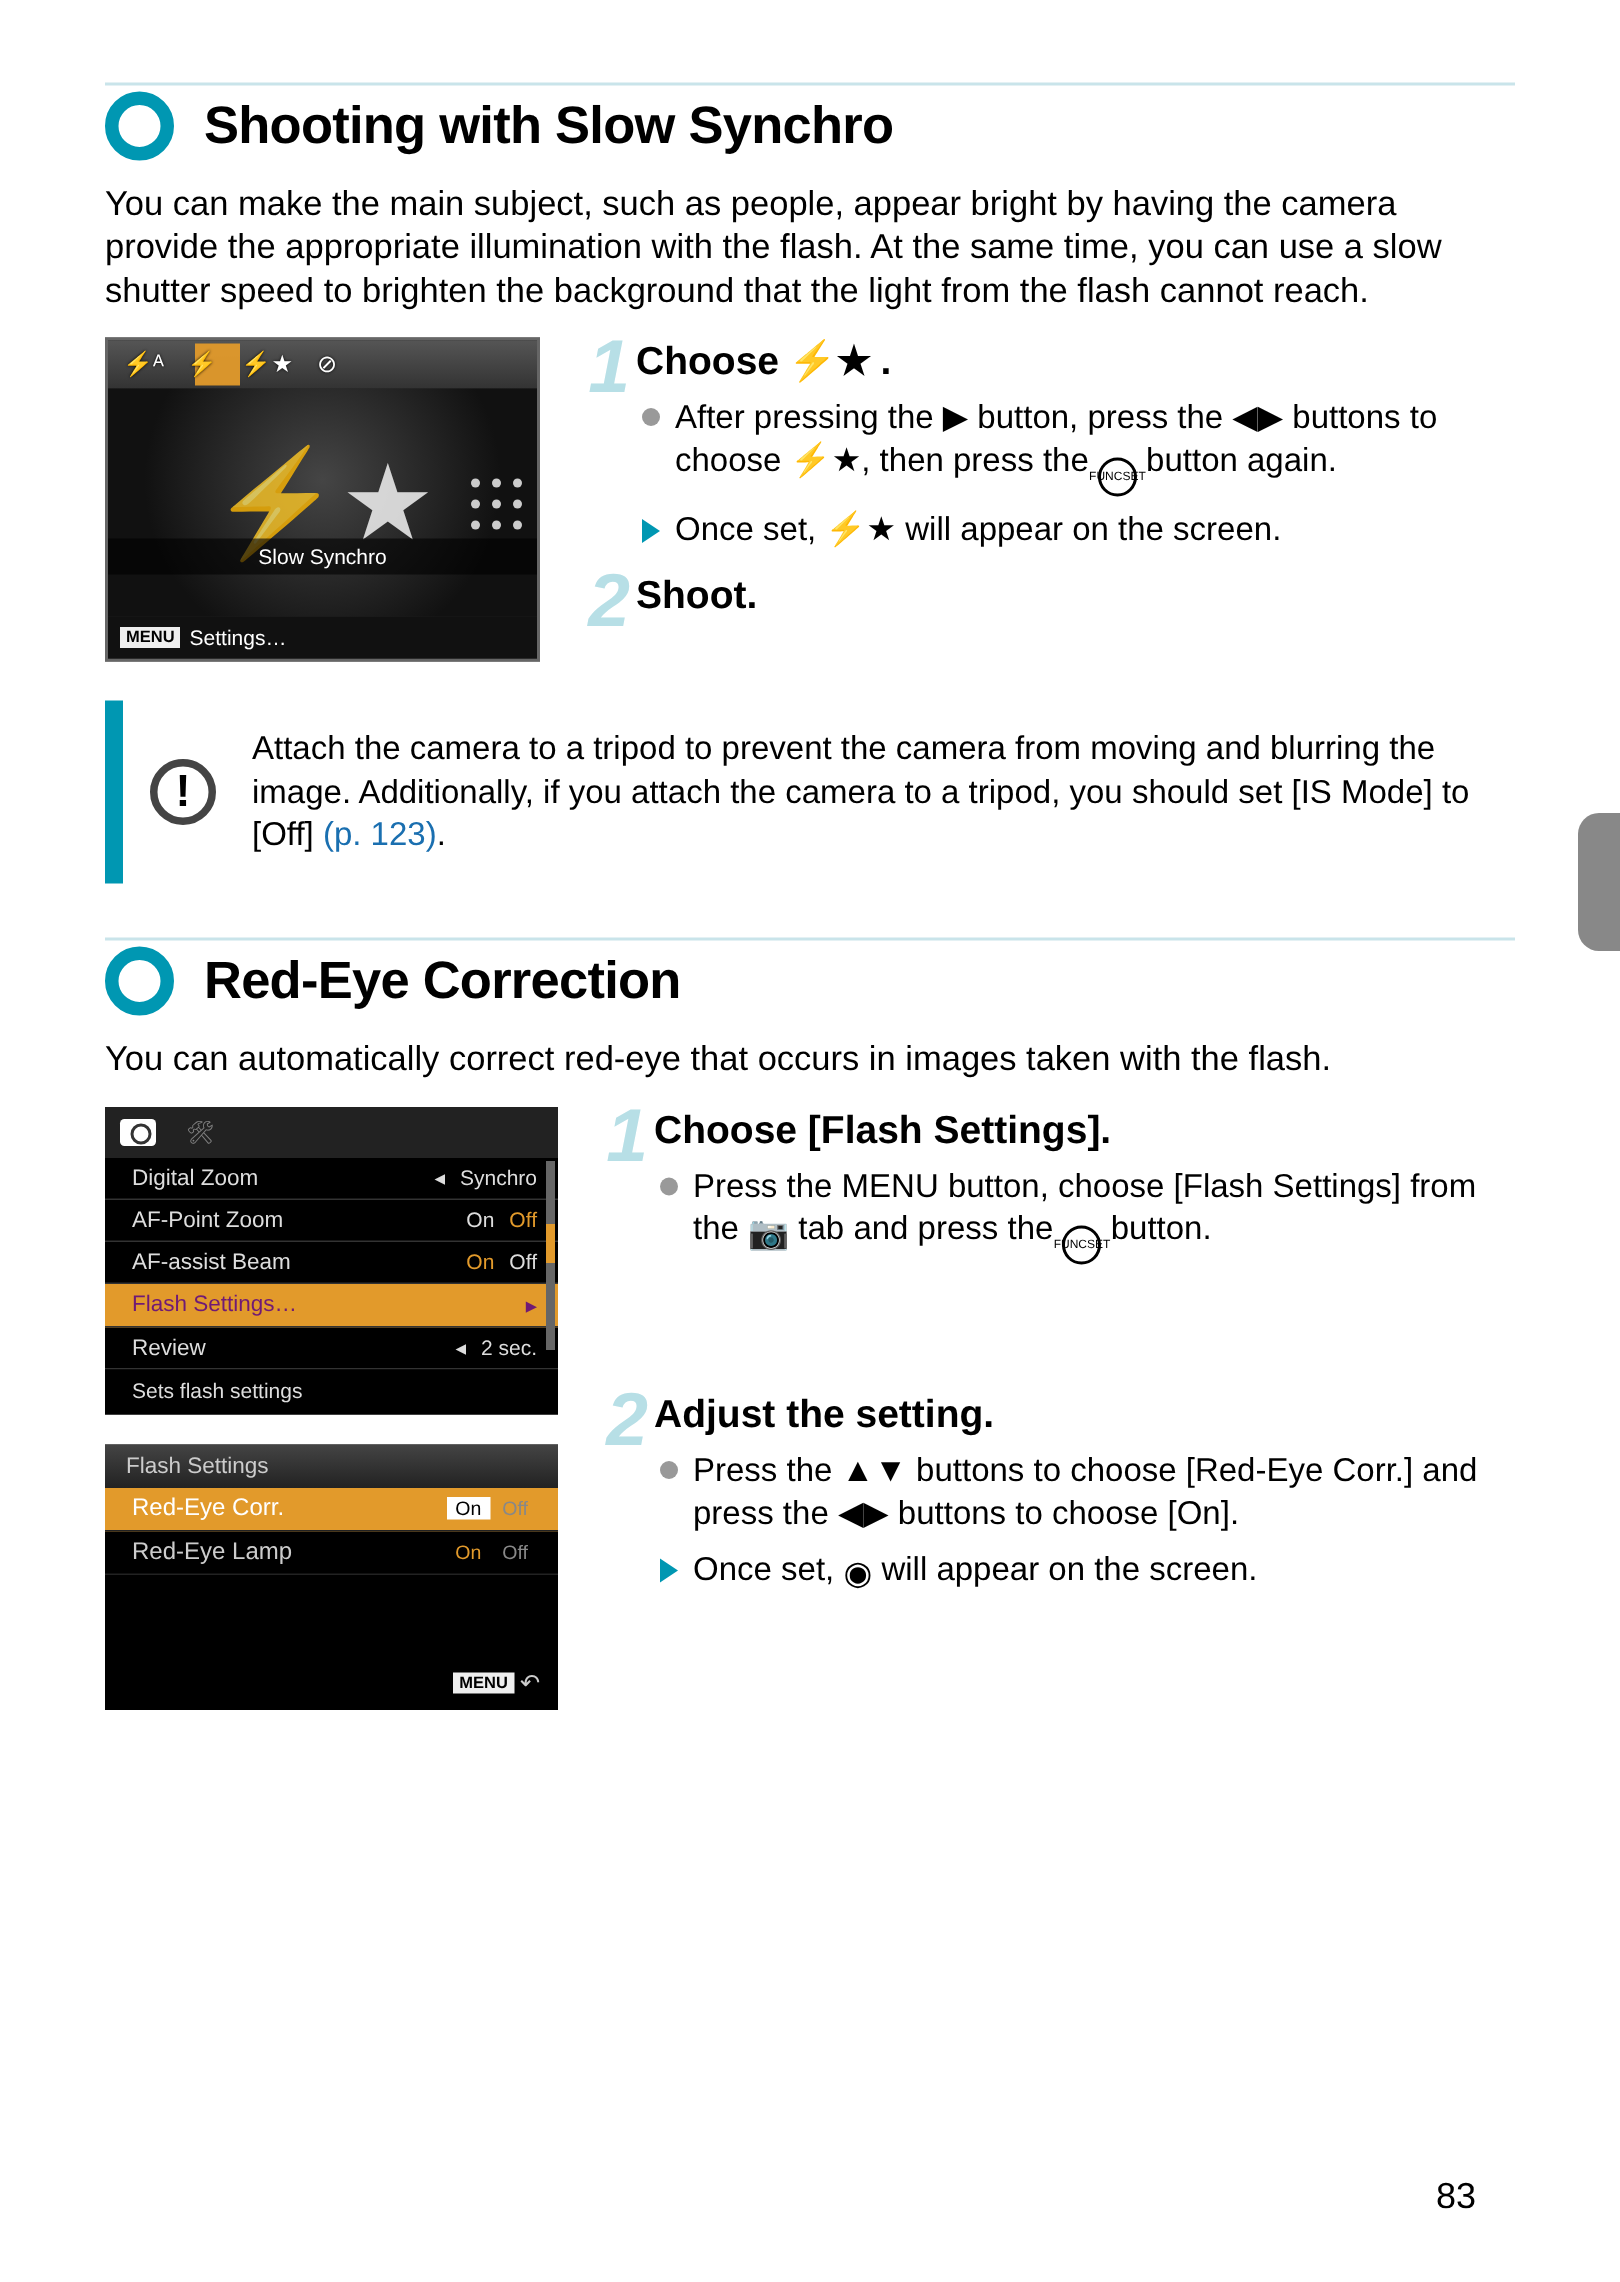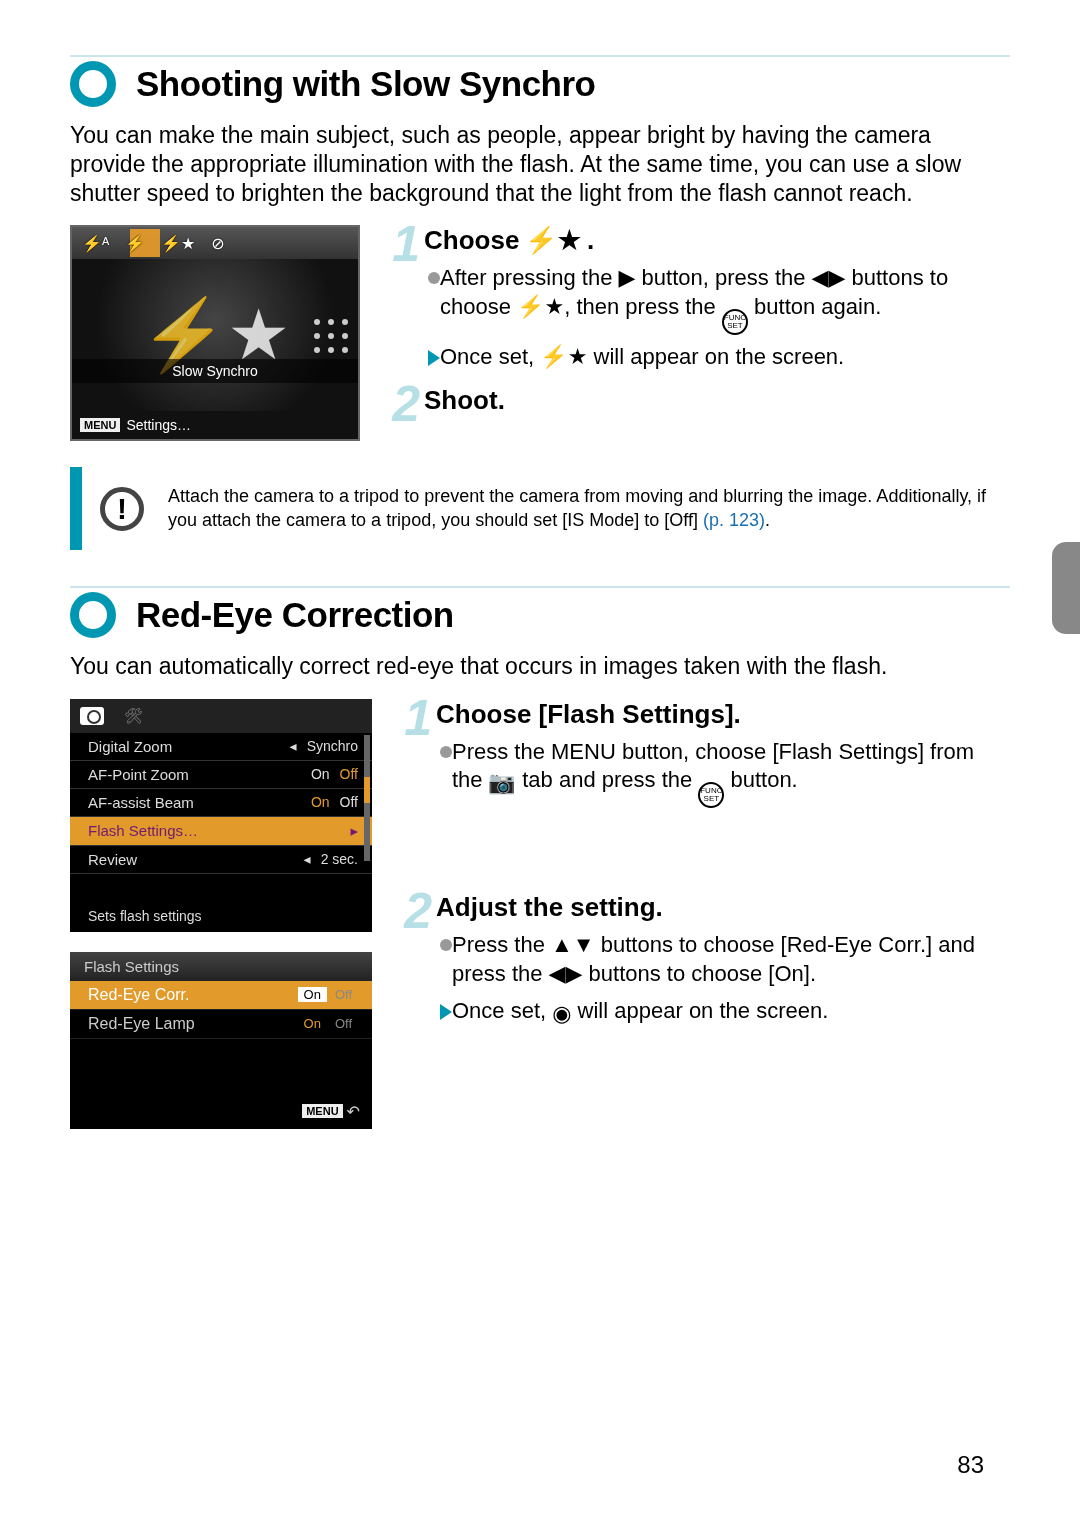--- a/index.html
+++ b/index.html
@@ -125,20 +125,21 @@
     font-weight: bold;
     margin-bottom: 8px;
     display: flex; align-items: center; gap: 6px;
   }
   .bullet-list { list-style: none; padding-left: 4px; }
   .bullet-list li {
     font-size: 22px;
     line-height: 1.3;
     display: flex;
     align-items: flex-start;
+    gap: 10px;
     margin-bottom: 8px;
   }
   .circ-b {
     width: 12px; height: 12px; border-radius: 50%;
     background: #999; margin-top: 8px; flex-shrink: 0;
   }
   .tri-b {
     width: 0; height: 0;
     border-left: 12px solid #0097b2;
     border-top: 8px solid transparent;
@@ -147,21 +148,21 @@
   }
   .inline-icon {
     display: inline-block;
     vertical-align: -3px;
   }
   .func-icon {
     display: inline-flex;
     width: 26px; height: 26px;
     border: 2px solid #000; border-radius: 50%;
     font-size: 8px; line-height: 8px;
-    flex-direction: column;
+    flex-direction: row;
     align-items: center; justify-content: center;
     vertical-align: -6px;
   }
   .callout {
     display: flex;
     align-items: center;
     gap: 24px;
     padding: 18px 20px 18px 8px;
     margin: 26px 0 36px 0;
     position: relative;
@@ -170,21 +171,21 @@
     content: ""; position: absolute; left: 0; top: 0; bottom: 0;
     width: 12px; background: #0097b2;
   }
   .callout-ico {
     width: 44px; height: 44px;
     border: 5px solid #444; border-radius: 50%;
     display: flex; align-items: center; justify-content: center;
     font-weight: bold; font-size: 30px;
     flex-shrink: 0; margin-left: 22px;
   }
-  .callout-text { font-size: 18px; line-height: 1.3; }
+  .callout-text { font-size: 22px; line-height: 1.3; }
   .link { color: #1a6fb0; }
   .side-tab {
     position: absolute;
     right: 0; top: 542px;
     width: 28px; height: 92px;
     background: #888;
     border-radius: 14px 0 0 14px;
   }
   
   .menu-screen {
@@ -209,21 +210,21 @@
   }
   .menu-row {
     display: flex; justify-content: space-between;
     padding: 5px 14px 5px 18px;
     border-bottom: 1px solid #333;
     align-items: center;
   }
   .menu-row .opts { display: flex; gap: 10px; font-size: 14px; }
   .menu-row .opts .sel { color: #e29a2b; }
   .menu-row.hl { background: #e29a2b; color: #701a75; }
-  .menu-help { padding: 6px 18px 8px; font-size: 14px; background: #000; margin-top: 28px; }
+  .menu-help { padding: 6px 18px 8px; font-size: 14px; background: #000; }
   .scrollbar {
     position: absolute; right: 2px; top: 36px; width: 6px; height: 126px;
     background: #666;
   }
   .scrollbar i {
     position: absolute; left: 0; width: 6px; top: 42px; height: 26px;
     background: #e29a2b;
   }
   .menu-screen.rel { position: relative; }
   

